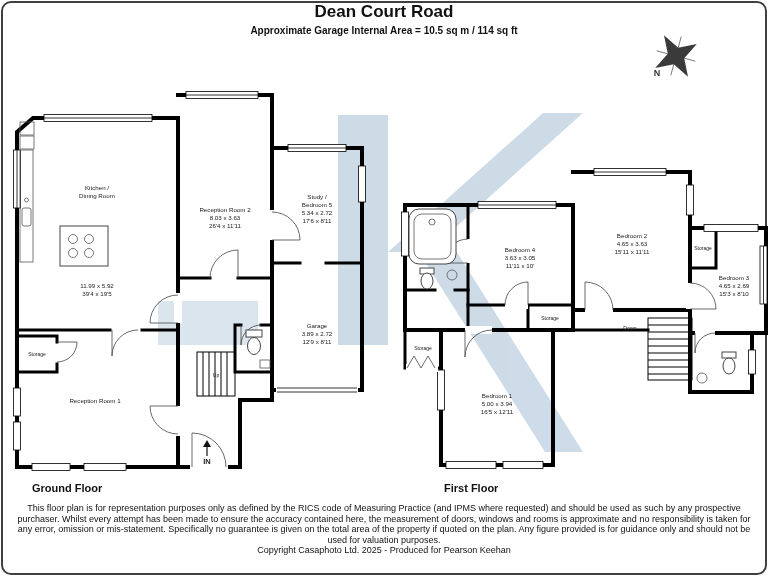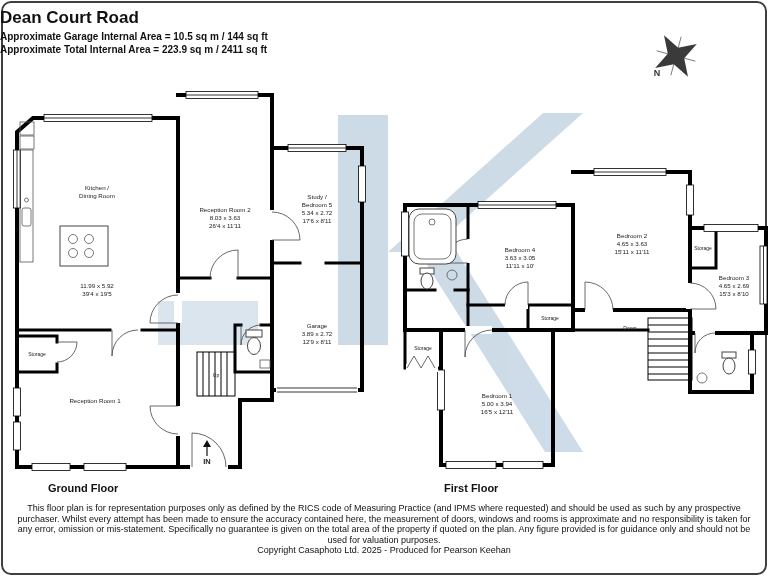--- a/index.html
+++ b/index.html
@@ -1,23 +1,23 @@
 <!DOCTYPE html>
 <html><head>
 <meta charset="utf-8">
 <style>
   html,body{margin:0;padding:0;background:#fff;}
   body{width:768px;height:576px;position:relative;overflow:hidden;
        font-family:"Liberation Sans",sans-serif;color:#111;}
   .frame{position:absolute;inset:1px;border:2px solid #3f3f3f;border-radius:10px;pointer-events:none;}
-  .hdr{position:absolute;top:8px;left:0;width:100%;}
+  .hdr{position:absolute;top:2px;left:0;width:100%;text-align:center;}
   .hdr .title{font-size:17px;font-weight:bold;margin:0 0 2px 0;}
   .hdr .line{font-size:10px;font-weight:bold;line-height:13px;}
   .floor-label{position:absolute;font-size:11px;font-weight:bold;}
-  #gf-label{left:48px;top:482px;}
+  #gf-label{left:32px;top:482px;}
   #ff-label{left:444px;top:482px;}
   .ftr{position:absolute;top:503px;left:0;width:768px;text-align:center;
        font-size:9px;line-height:10.6px;box-sizing:border-box;padding:0 10px;}
   .copy{font-size:9px;}
   svg{position:absolute;top:0;left:0;}
   svg text{font-family:"Liberation Sans",sans-serif;fill:#222;text-anchor:middle;}
   .rm{font-size:6.2px;}
   .sm{font-size:5px;}
   .tiny{font-size:5.2px;}
   .inlbl{font-size:7.5px;font-weight:bold;}
@@ -32,22 +32,21 @@
   .fixthin{stroke:#555;stroke-width:0.8;fill:none;}
   .stair{stroke:#000;stroke-width:1;fill:none;}
 </style>
 </head>
 <body>
 
 <div class="frame"></div>
 
 <div class="hdr">
   <div class="title">Dean Court Road</div>
-  <div class="line">Approximate Garage Internal Area = 10.5 sq m / 144 sq ft</div>
-  <div class="line">Approximate Total Internal Area = 223.9 sq m / 2411 sq ft</div>
+  <div class="line">Approximate Garage Internal Area = 10.5 sq m / 114 sq ft</div>
 </div>
 
 <svg width="768" height="576" viewBox="0 0 768 576">
 
   <g opacity="0.9">
     <rect x="158" y="301" width="100" height="44" fill="#d6e2ec"></rect>
     <rect x="338" y="115" width="50" height="230" fill="#c8d8e5"></rect>
     <polygon points="388,252 543,113 583,113 428,252" fill="#c8d8e5"></polygon>
     <polygon points="410,238 448,238 583,452 545,452" fill="#c8d8e5"></polygon>
   </g>

